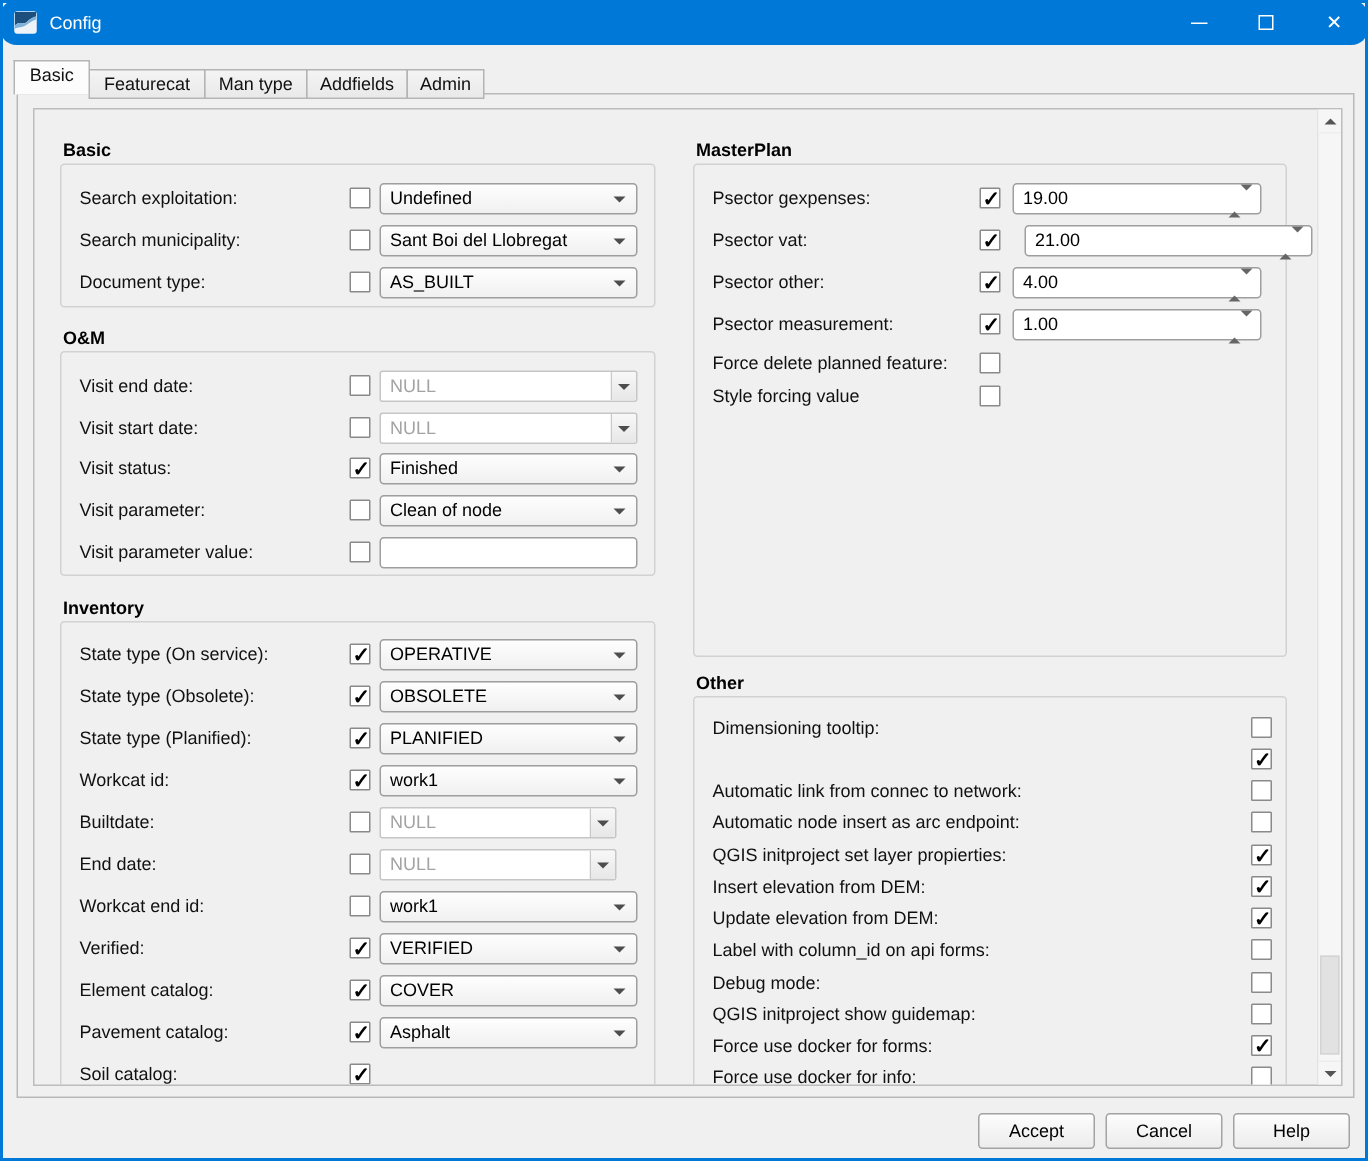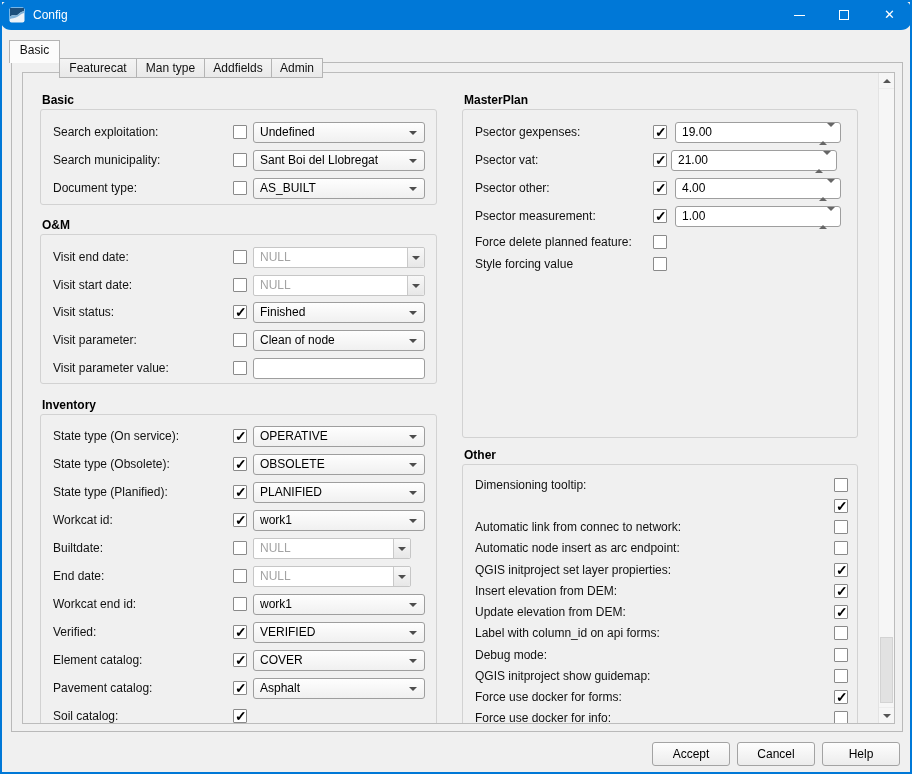--- a/index.html
+++ b/index.html
@@ -14,21 +14,21 @@
   .titlebar{position:absolute;left:0;top:0;right:0;height:30px;background:#0078d7;display:flex;align-items:center;z-index:10;border-radius:11px;}
   .titlebar .appicon{margin-left:9px;width:16px;height:16px;}
   .titlebar .title{color:#fff;margin-left:8px;font-size:12px;}
   .wincontrols{position:absolute;right:0;top:0;height:30px;display:flex;}
   .wbtn{width:45px;height:30px;position:relative;}
   .g-min{position:absolute;left:17px;top:15px;width:11px;height:1px;background:#fff;}
   .g-max{position:absolute;left:17px;top:10px;width:10px;height:10px;border:1px solid #fff;}
   .g-close{position:absolute;left:0;top:0;width:45px;height:30px;color:#fff;font-size:13px;text-align:center;line-height:29px;}
   
   .tabbar{position:absolute;left:10px;top:40px;height:23px;display:flex;align-items:flex-start;z-index:5;}
-  .tab{height:20px;margin-top:18px;background:linear-gradient(#f4f4f4,#e9e9e9);border:1px solid #b4b4b4;margin-left:-1px;
+  .tab{height:20px;margin-top:6px;background:linear-gradient(#f4f4f4,#e9e9e9);border:1px solid #b4b4b4;margin-left:-1px;
        text-align:center;line-height:19px;font-size:12px;color:#111;}
   .tab.active{height:23px;margin-top:0;background:#fcfcfc;border-bottom:none;z-index:6;position:relative;}
   
   .pane{position:absolute;left:11px;top:62px;width:892px;height:670px;border:1px solid #b9b9b9;background:#f0f0f0;}
   .scrollarea{position:absolute;left:10px;top:9px;width:873px;height:652px;border:1px solid #bcbcbc;background:#f0f0f0;overflow:hidden;}
   
   .vscroll{position:absolute;right:0;top:0;bottom:0;width:16px;background:#f6f6f6;border-left:1px solid #e3e3e3;}
   .sbtn{position:absolute;left:0;width:16px;height:16px;background:#f6f6f6;}
   .sbtn.up{top:0;border-bottom:1px solid #ededed;}
   .sbtn.down{bottom:0;border-top:1px solid #ededed;}
@@ -269,21 +269,21 @@
           <span class="lbl">Psector gexpenses:</span>
           <span class="cb checked" style="left:190px"></span>
           <span class="field spin" style="left:212px;width:166px">
             <span class="val">19.00</span>
             <span class="sparrs"><span class="sp-up"></span><span class="sp-down"></span></span>
           </span>
         </div>
         <div class="row" style="top:40px">
           <span class="lbl">Psector vat:</span>
           <span class="cb checked" style="left:190px"></span>
-          <span class="field spin" style="left:208px;width:166px">
+          <span class="field spin" style="left:220px;width:192px">
             <span class="val">21.00</span>
             <span class="sparrs"><span class="sp-up"></span><span class="sp-down"></span></span>
           </span>
         </div>
         <div class="row" style="top:68px">
           <span class="lbl">Psector other:</span>
           <span class="cb checked" style="left:190px"></span>
           <span class="field spin" style="left:212px;width:166px">
             <span class="val">4.00</span>
             <span class="sparrs"><span class="sp-up"></span><span class="sp-down"></span></span>

